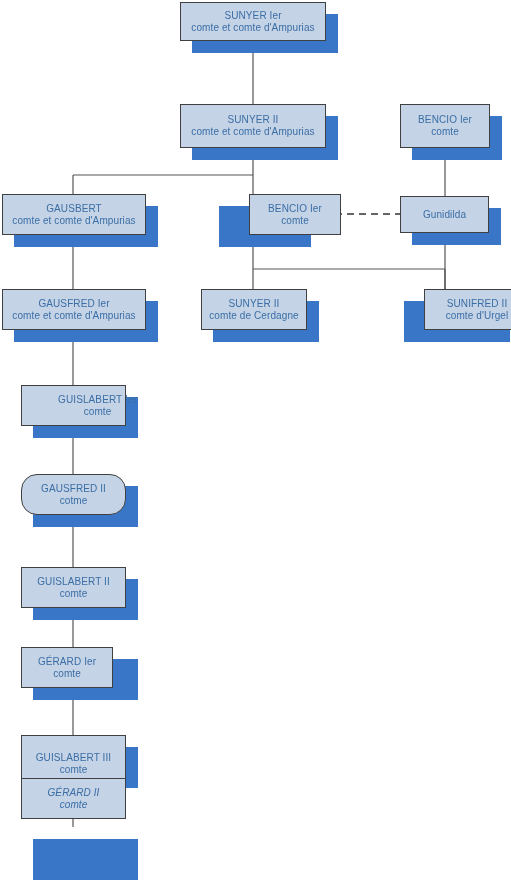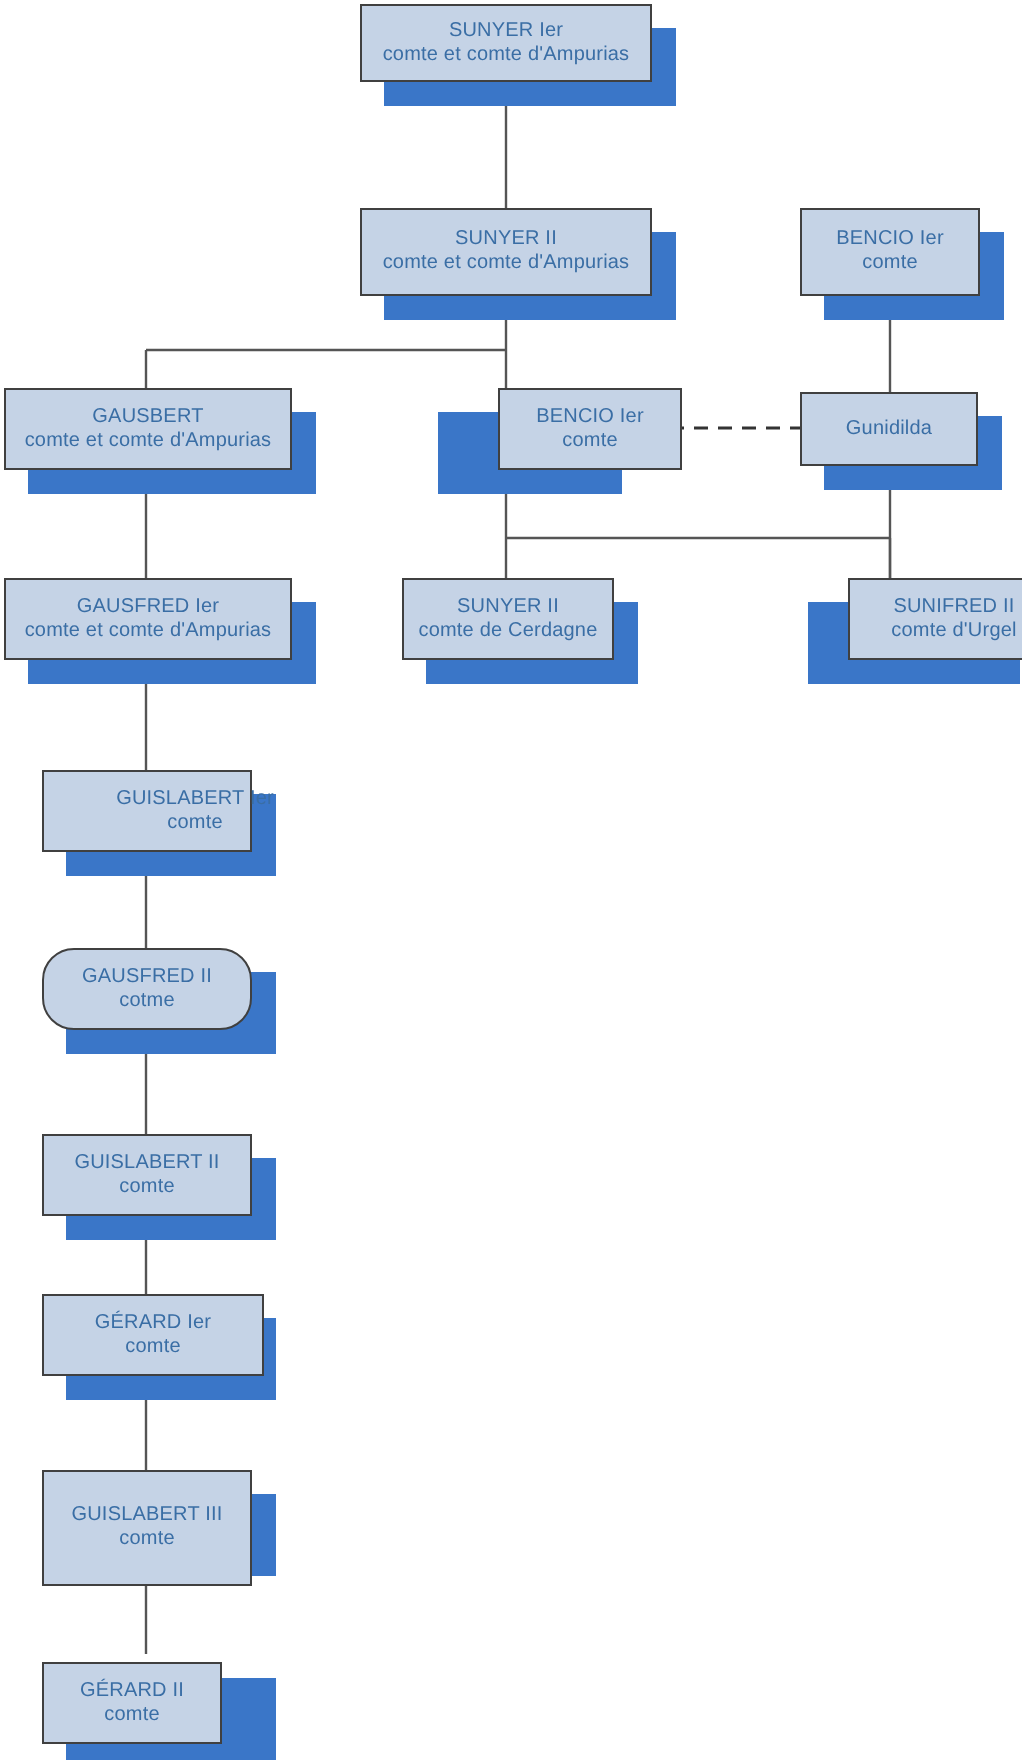--- a/index.html
+++ b/index.html
@@ -147,27 +147,27 @@
         <span class="ln">comte</span>
       </div>
       <div class="node" style="left: 21px; top: 474px; width: 105px; height: 41px; border-radius: 16px;">
         <span class="ln">GAUSFRED II</span>
         <span class="ln">cotme</span>
       </div>
       <div class="node" style="left: 21px; top: 567px; width: 105px; height: 41px;">
         <span class="ln">GUISLABERT II</span>
         <span class="ln">comte</span>
       </div>
-      <div class="node" style="left: 21px; top: 647px; width: 111px; height: 41px;">
+      <div class="node" style="left: 21px; top: 647px; width: 92px; height: 41px;">
         <span class="ln">GÉRARD Ier</span>
         <span class="ln">comte</span>
       </div>
       <div class="node" style="left: 21px; top: 735px; width: 105px; height: 58px;">
         <span class="ln">GUISLABERT III</span>
         <span class="ln">comte</span>
       </div>
-      <div class="node" style="left: 21px; top: 831px; width: 90px; height: 41px;">
+      <div class="node" style="left: 21px; top: 778px; width: 105px; height: 41px; font-style: italic;">
         <span class="ln">GÉRARD II</span>
         <span class="ln">comte</span>
       </div>
     </div>
 
 </div>
 
 </body></html>

